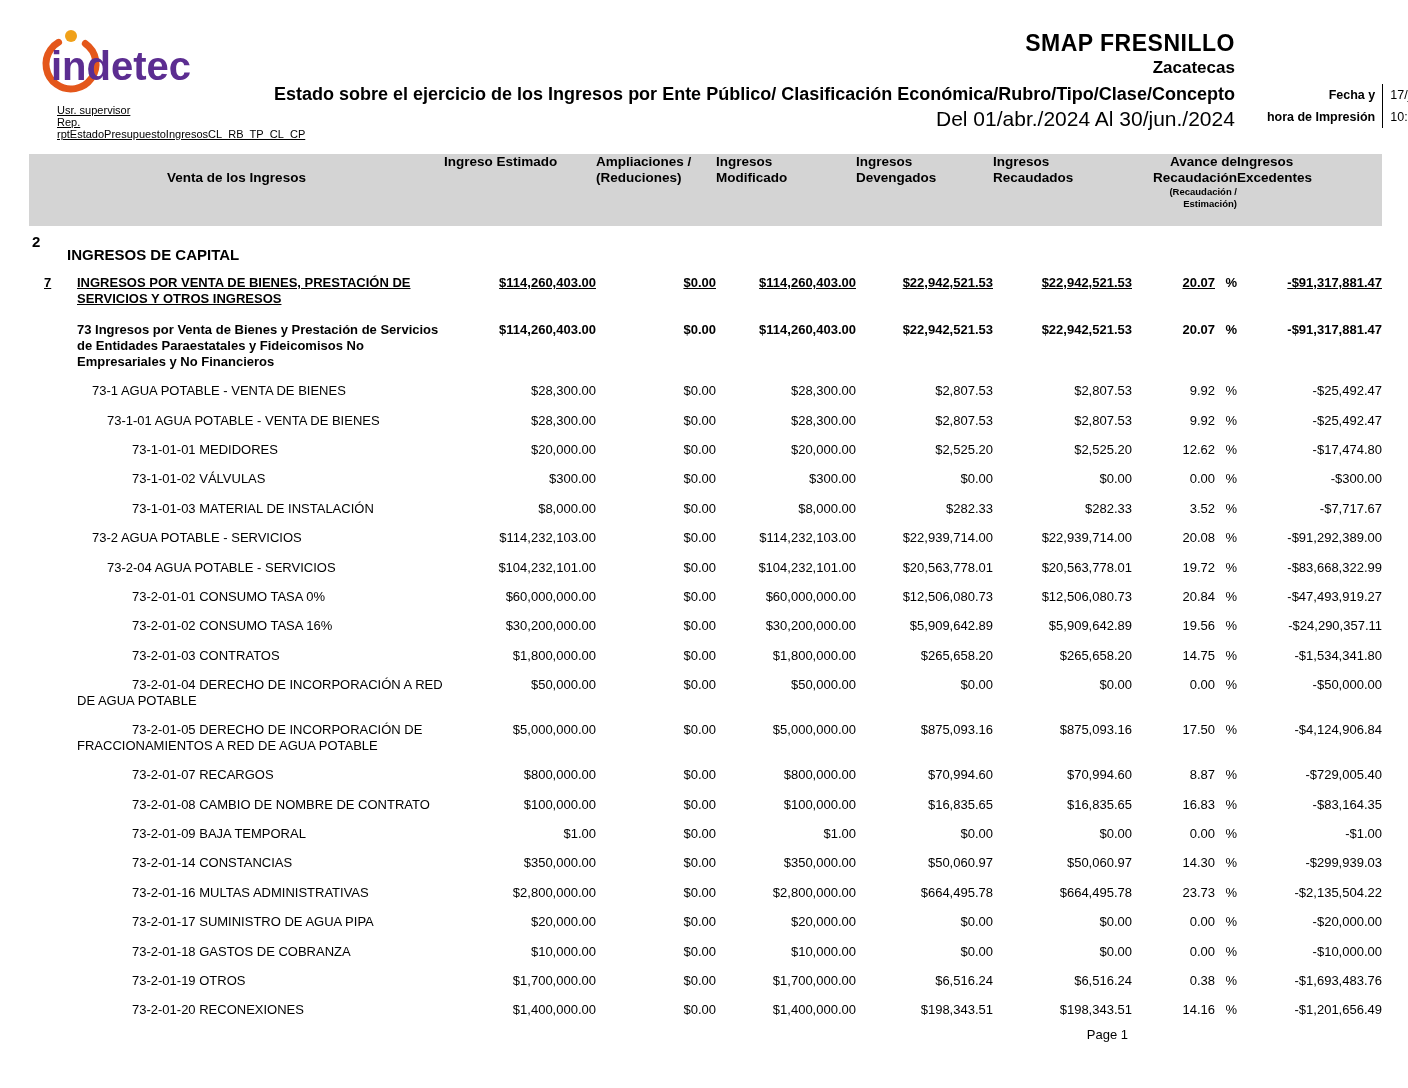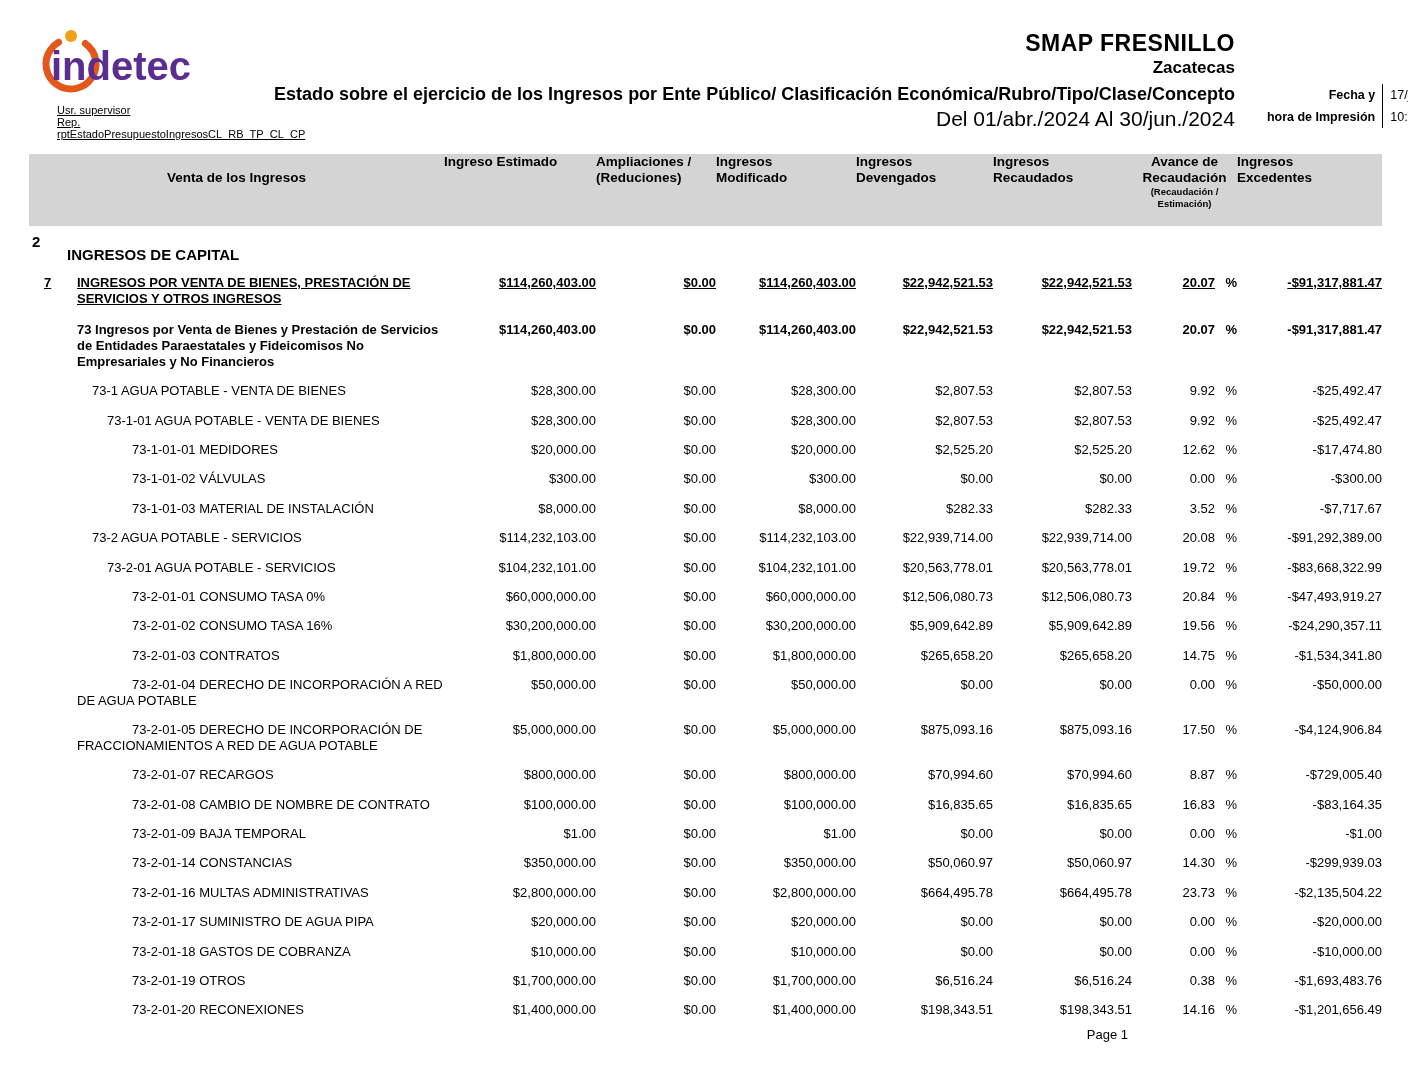--- a/index.html
+++ b/index.html
@@ -34,21 +34,21 @@
   .dvalues div { line-height:22px; white-space:nowrap; }
 
   
   table.rpt { border-collapse:collapse; table-layout:fixed; width:1353px; margin-top:14px; }
   table.rpt td, table.rpt th { vertical-align:top; }
 
   thead tr { background:#d4d4d4; height:72px; }
   thead th { font-size:13.5px; font-weight:bold; line-height:1.18; vertical-align:bottom; padding-bottom:22px; }
   thead th.h-rubros { text-align:center; vertical-align:middle; padding-bottom:24px; }
   thead th.h-num { text-align:left; padding-right:2px; }
-  thead th.h-pct { padding-right:0; padding-bottom:8px; }
+  thead th.h-pct { text-align:right; padding-right:0; padding-bottom:8px; }
   thead .subnote { font-size:9.5px; font-weight:bold; line-height:1.25; }
 
   tbody td { font-size:13px; line-height:1.22; padding:6.5px 0 7px 0; }
   td.c-label { position:relative; }
   td.c-num { text-align:right; }
   td.c-pct { white-space:nowrap; text-align:right; }
   .pv { display:inline-block; width:83px; text-align:right; }
   .ps { display:inline-block; width:22px; text-align:right; }
 
   .num { position:absolute; top:6.5px; }
@@ -288,21 +288,21 @@
     <td class="c-num">$22,939,714.00</td>
     <td class="c-num">$22,939,714.00</td>
     <td class="c-pct">
       <span class="pv">20.08</span><span class="ps">%</span>
     </td>
     <td class="c-num">-$91,292,389.00</td>
   </tr>
         <tr class="l4 plain">
     <td class="c-label">
       <span class="num"></span>
-      <span class="lbl">73-2-01 AGUA POTABLE - SERVICIOS</span>
+      <span class="lbl">73-2-04 AGUA POTABLE - SERVICIOS</span>
     </td>
     <td class="c-num">$104,232,101.00</td>
     <td class="c-num">$0.00</td>
     <td class="c-num">$104,232,101.00</td>
     <td class="c-num">$20,563,778.01</td>
     <td class="c-num">$20,563,778.01</td>
     <td class="c-pct">
       <span class="pv">19.72</span><span class="ps">%</span>
     </td>
     <td class="c-num">-$83,668,322.99</td>

